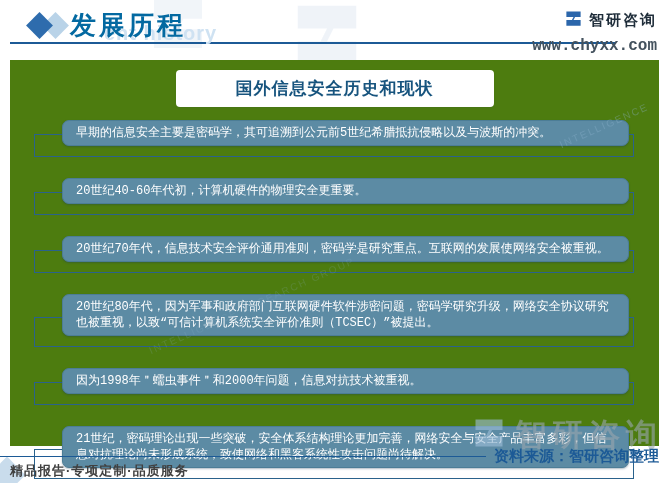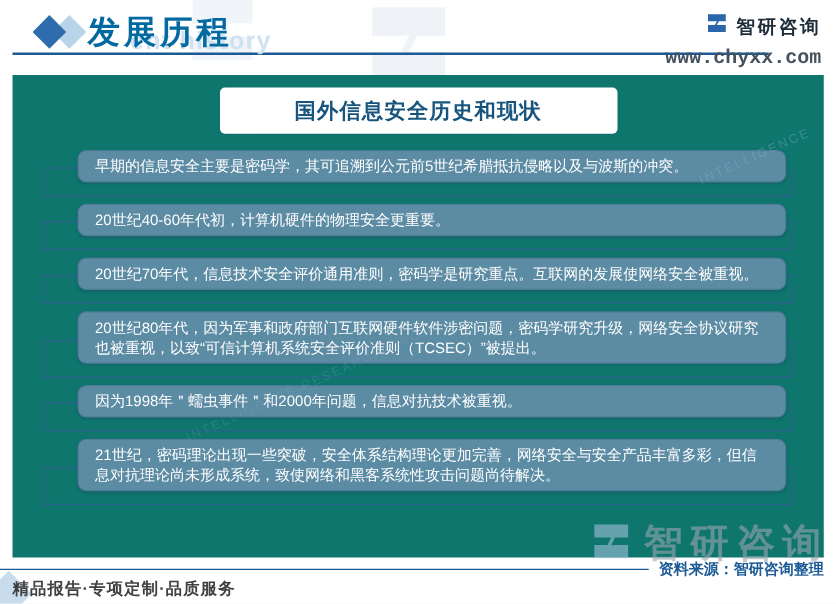--- a/index.html
+++ b/index.html
@@ -34,47 +34,47 @@
   .brand { position:absolute; right:12px; top:9px; display:flex; align-items:center; gap:6px; }
   .brand-name { font-size:15px; font-weight:bold; color:#1f2d3a; letter-spacing:2px; }
   .brand-url {
     position:absolute; right:12px; top:37px; font-size:16px; font-weight:bold;
     color:#44525e; font-family:"Liberation Mono","DejaVu Sans Mono",monospace;
   }
 
   
   .panel {
     position:absolute; left:10px; top:60px; width:649px; height:386px;
-    background:#0f766e; z-index:1;
+    background:#4d7c0f; z-index:1;
   }
   .panel-title {
     width:318px; margin:10px auto 0; background:#ffffff; border-radius:4px;
     text-align:center; font-size:17px; font-weight:bold; color:#17547e;
     padding:7px 0; letter-spacing:1px; box-shadow:0 1px 2px rgba(20,60,90,0.10);
   }
   .rows { margin-top:13px; padding:0 22px 0 24px; }
-  .row { position:relative; margin-bottom:17px; }
+  .row { position:relative; margin-bottom:32px;font-family:Liberation Mono, monospace; }
   .row-outline {
     position:absolute; left:0; right:3px; top:55%; bottom:-11px;
     border:1px solid #2a628c; background:transparent;
   }
   .row-bar {
     position:relative; z-index:2; margin-left:28px; margin-right:8px;
     background:#5c8ba4; border:1px solid #4c7d96; border-radius:7px;
     padding:4px 13px; color:#ffffff; font-size:12px; line-height:16px;
     box-shadow:0 1px 2px rgba(25,60,85,0.35);
   }
 
   
   .footer-source {
     position:absolute; left:0; right:10px; top:447px;
     display:flex; align-items:center; z-index:6;
   }
   .source-line { flex:1; border-top:1px solid #1c5a96; margin-right:8px; }
-  .source-text { font-size:12px; font-weight:bold; color:#1c5a96; white-space:nowrap; }
+  .source-text { font-size:15px; font-weight:bold; color:#1c5a96; white-space:nowrap; }
   .slogan {
     position:absolute; left:10px; top:462px; font-size:13px; font-weight:bold;
     color:#404040; letter-spacing:1px; z-index:6;
   }
 
   
   .wm-brand {
     position:absolute; right:6px; top:414px; display:flex; align-items:center;
     gap:8px; z-index:4; opacity:0.6;
   }

